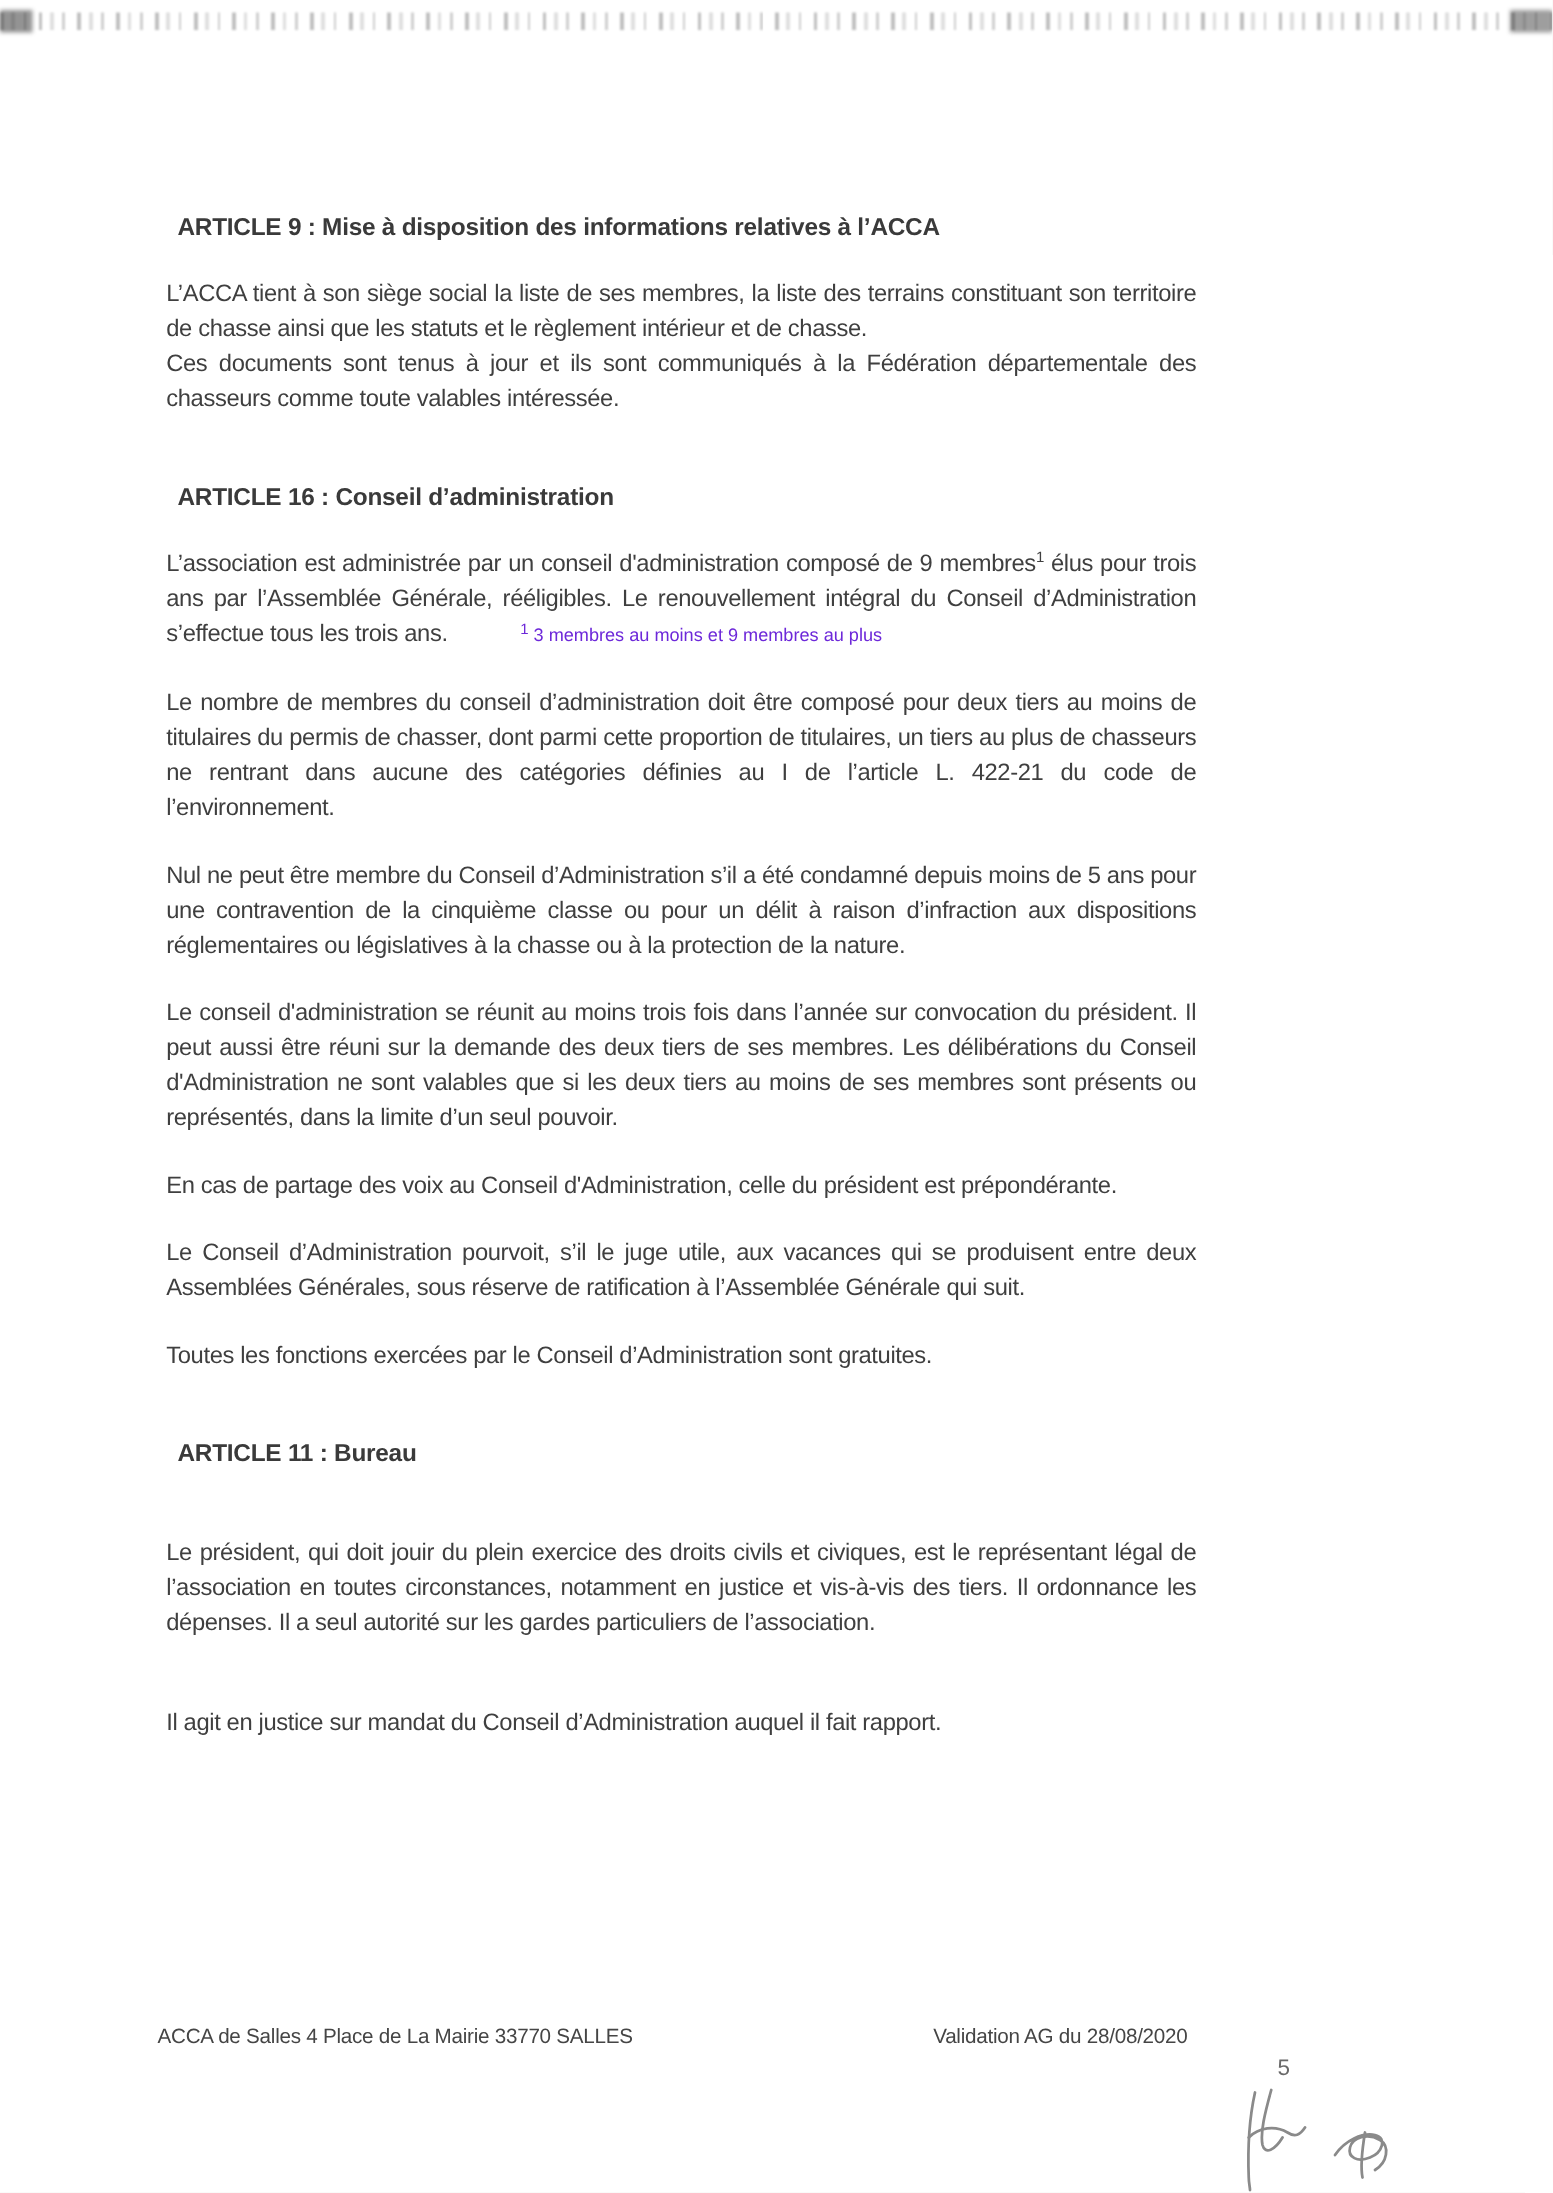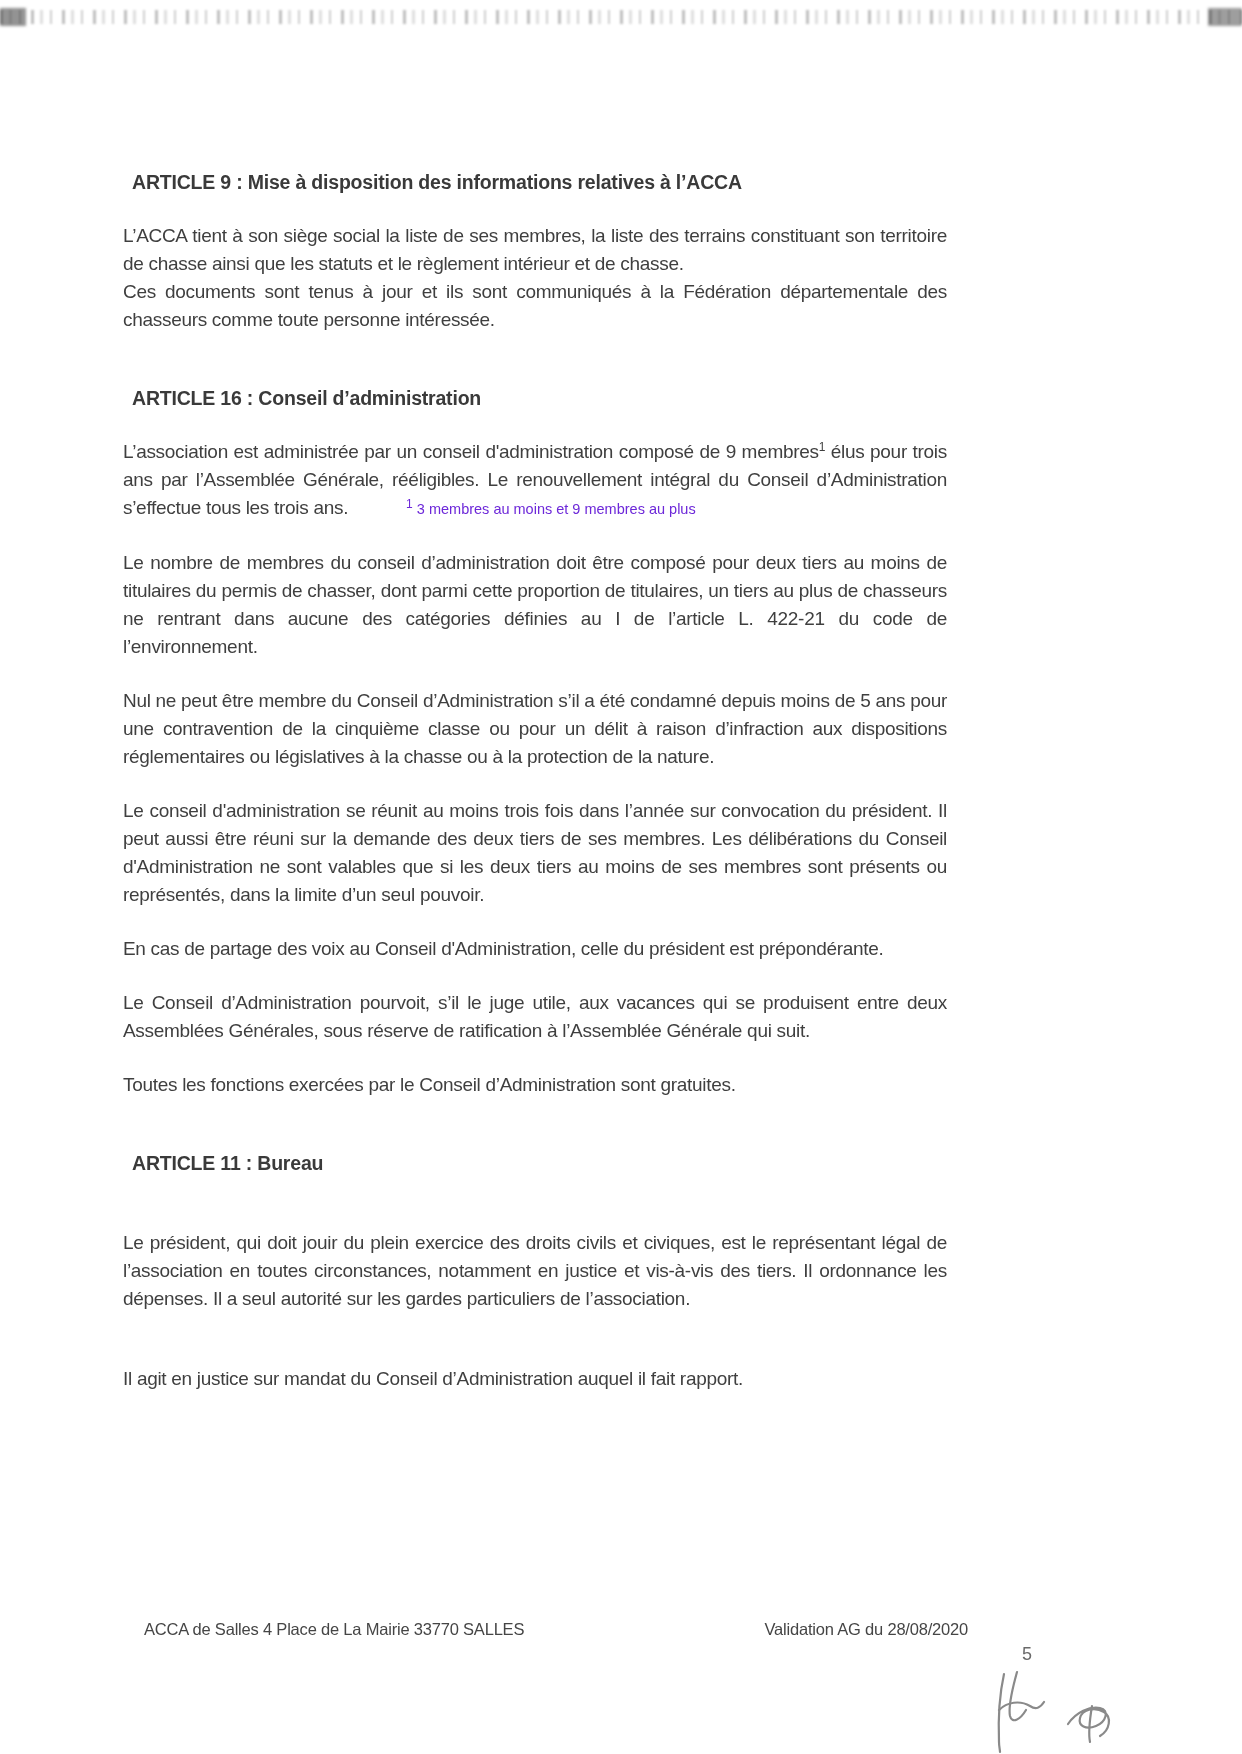--- a/index.html
+++ b/index.html
@@ -23,42 +23,42 @@
         rgba(45,45,45,.55) 0 3px, rgba(45,45,45,0) 3px 9px,
         rgba(45,45,45,.28) 9px 12px, rgba(45,45,45,0) 12px 19px,
         rgba(45,45,45,.42) 19px 21px, rgba(45,45,45,0) 21px 31px);
     filter:blur(1px);
     opacity:.55;
   }
   .scan-corner-l{position:absolute;top:8px;left:0;width:26px;height:18px;background:rgba(40,40,40,.5);filter:blur(1.5px);}
   .scan-corner-r{position:absolute;top:8px;right:0;width:34px;height:18px;background:rgba(40,40,40,.45);filter:blur(1.5px);}
 
   .content{
-    position:absolute;left:123px;top:168px;width:824px;
+    position:absolute;left:133px;top:168px;width:824px;
     font-size:19px;line-height:28px;letter-spacing:-0.3px;
     text-align:justify;
   }
   h2.article{
     font-size:19.5px;line-height:28px;
     font-weight:bold;color:#3a3a3a;
     margin:0 0 0 9px;padding:0;
     text-align:left;letter-spacing:-0.2px;
   }
   .gap-after-title{height:26px;}
   .gap-before-title{height:50px;}
   p.body{margin:0 0 0 0;padding:0;}
   .para-gap{height:26px;}
   sup.fn{font-size:12px;vertical-align:super;line-height:0;}
   .footnote{
     font-size:14.5px;color:#6d28d9;letter-spacing:0;
   }
   .fn-spacer{display:inline-block;width:58px;}
 
   .footer{
-    position:absolute;left:144px;top:1620px;width:824px;
+    position:absolute;left:126px;top:1620px;width:824px;
     font-size:16.5px;color:#454545;letter-spacing:-0.2px;
     display:flex;justify-content:space-between;
   }
   .page-number{
     position:absolute;left:1022px;top:1644px;
     font-size:18px;color:#6a6a6a;
   }
   .signature{
     position:absolute;left:972px;top:1662px;
   }
@@ -71,21 +71,21 @@
   <div class="scan-band"></div>
   <div class="scan-corner-l"></div>
   <div class="scan-corner-r"></div>
 
   <div class="content">
 
     <h2 class="article">ARTICLE 9 : Mise à disposition des informations relatives à l’ACCA</h2>
     <div class="gap-after-title"></div>
 
     <p class="body">L’ACCA tient à son siège social la liste de ses membres, la liste des terrains constituant son territoire de chasse ainsi que les statuts et le règlement intérieur et de chasse.</p>
-    <p class="body">Ces documents sont tenus à jour et ils sont communiqués à la Fédération départementale des chasseurs comme toute personne intéressée.</p>
+    <p class="body">Ces documents sont tenus à jour et ils sont communiqués à la Fédération départementale des chasseurs comme toute valables intéressée.</p>
 
     <div class="gap-before-title"></div>
     <h2 class="article">ARTICLE 16 : Conseil d’administration</h2>
     <div class="gap-after-title"></div>
 
     <p class="body"><span>L’association est administrée par un conseil d'administration composé de 9 membres</span><sup class="fn">1</sup><span> élus pour trois ans par l’Assemblée Générale, rééligibles. Le renouvellement intégral du Conseil d’Administration s’effectue tous les trois ans.</span><span class="fn-spacer"></span><span class="footnote"><sup class="fn">1</sup><span> 3 membres au moins et 9 membres au plus</span></span></p>
 
     <div class="para-gap"></div>
     <p class="body">Le nombre de membres du conseil d’administration doit être composé pour deux tiers au moins de titulaires du permis de chasser, dont parmi cette proportion de titulaires, un tiers au plus de chasseurs ne rentrant dans aucune des catégories définies au I de l’article L. 422-21 du code de l’environnement.</p>
 

